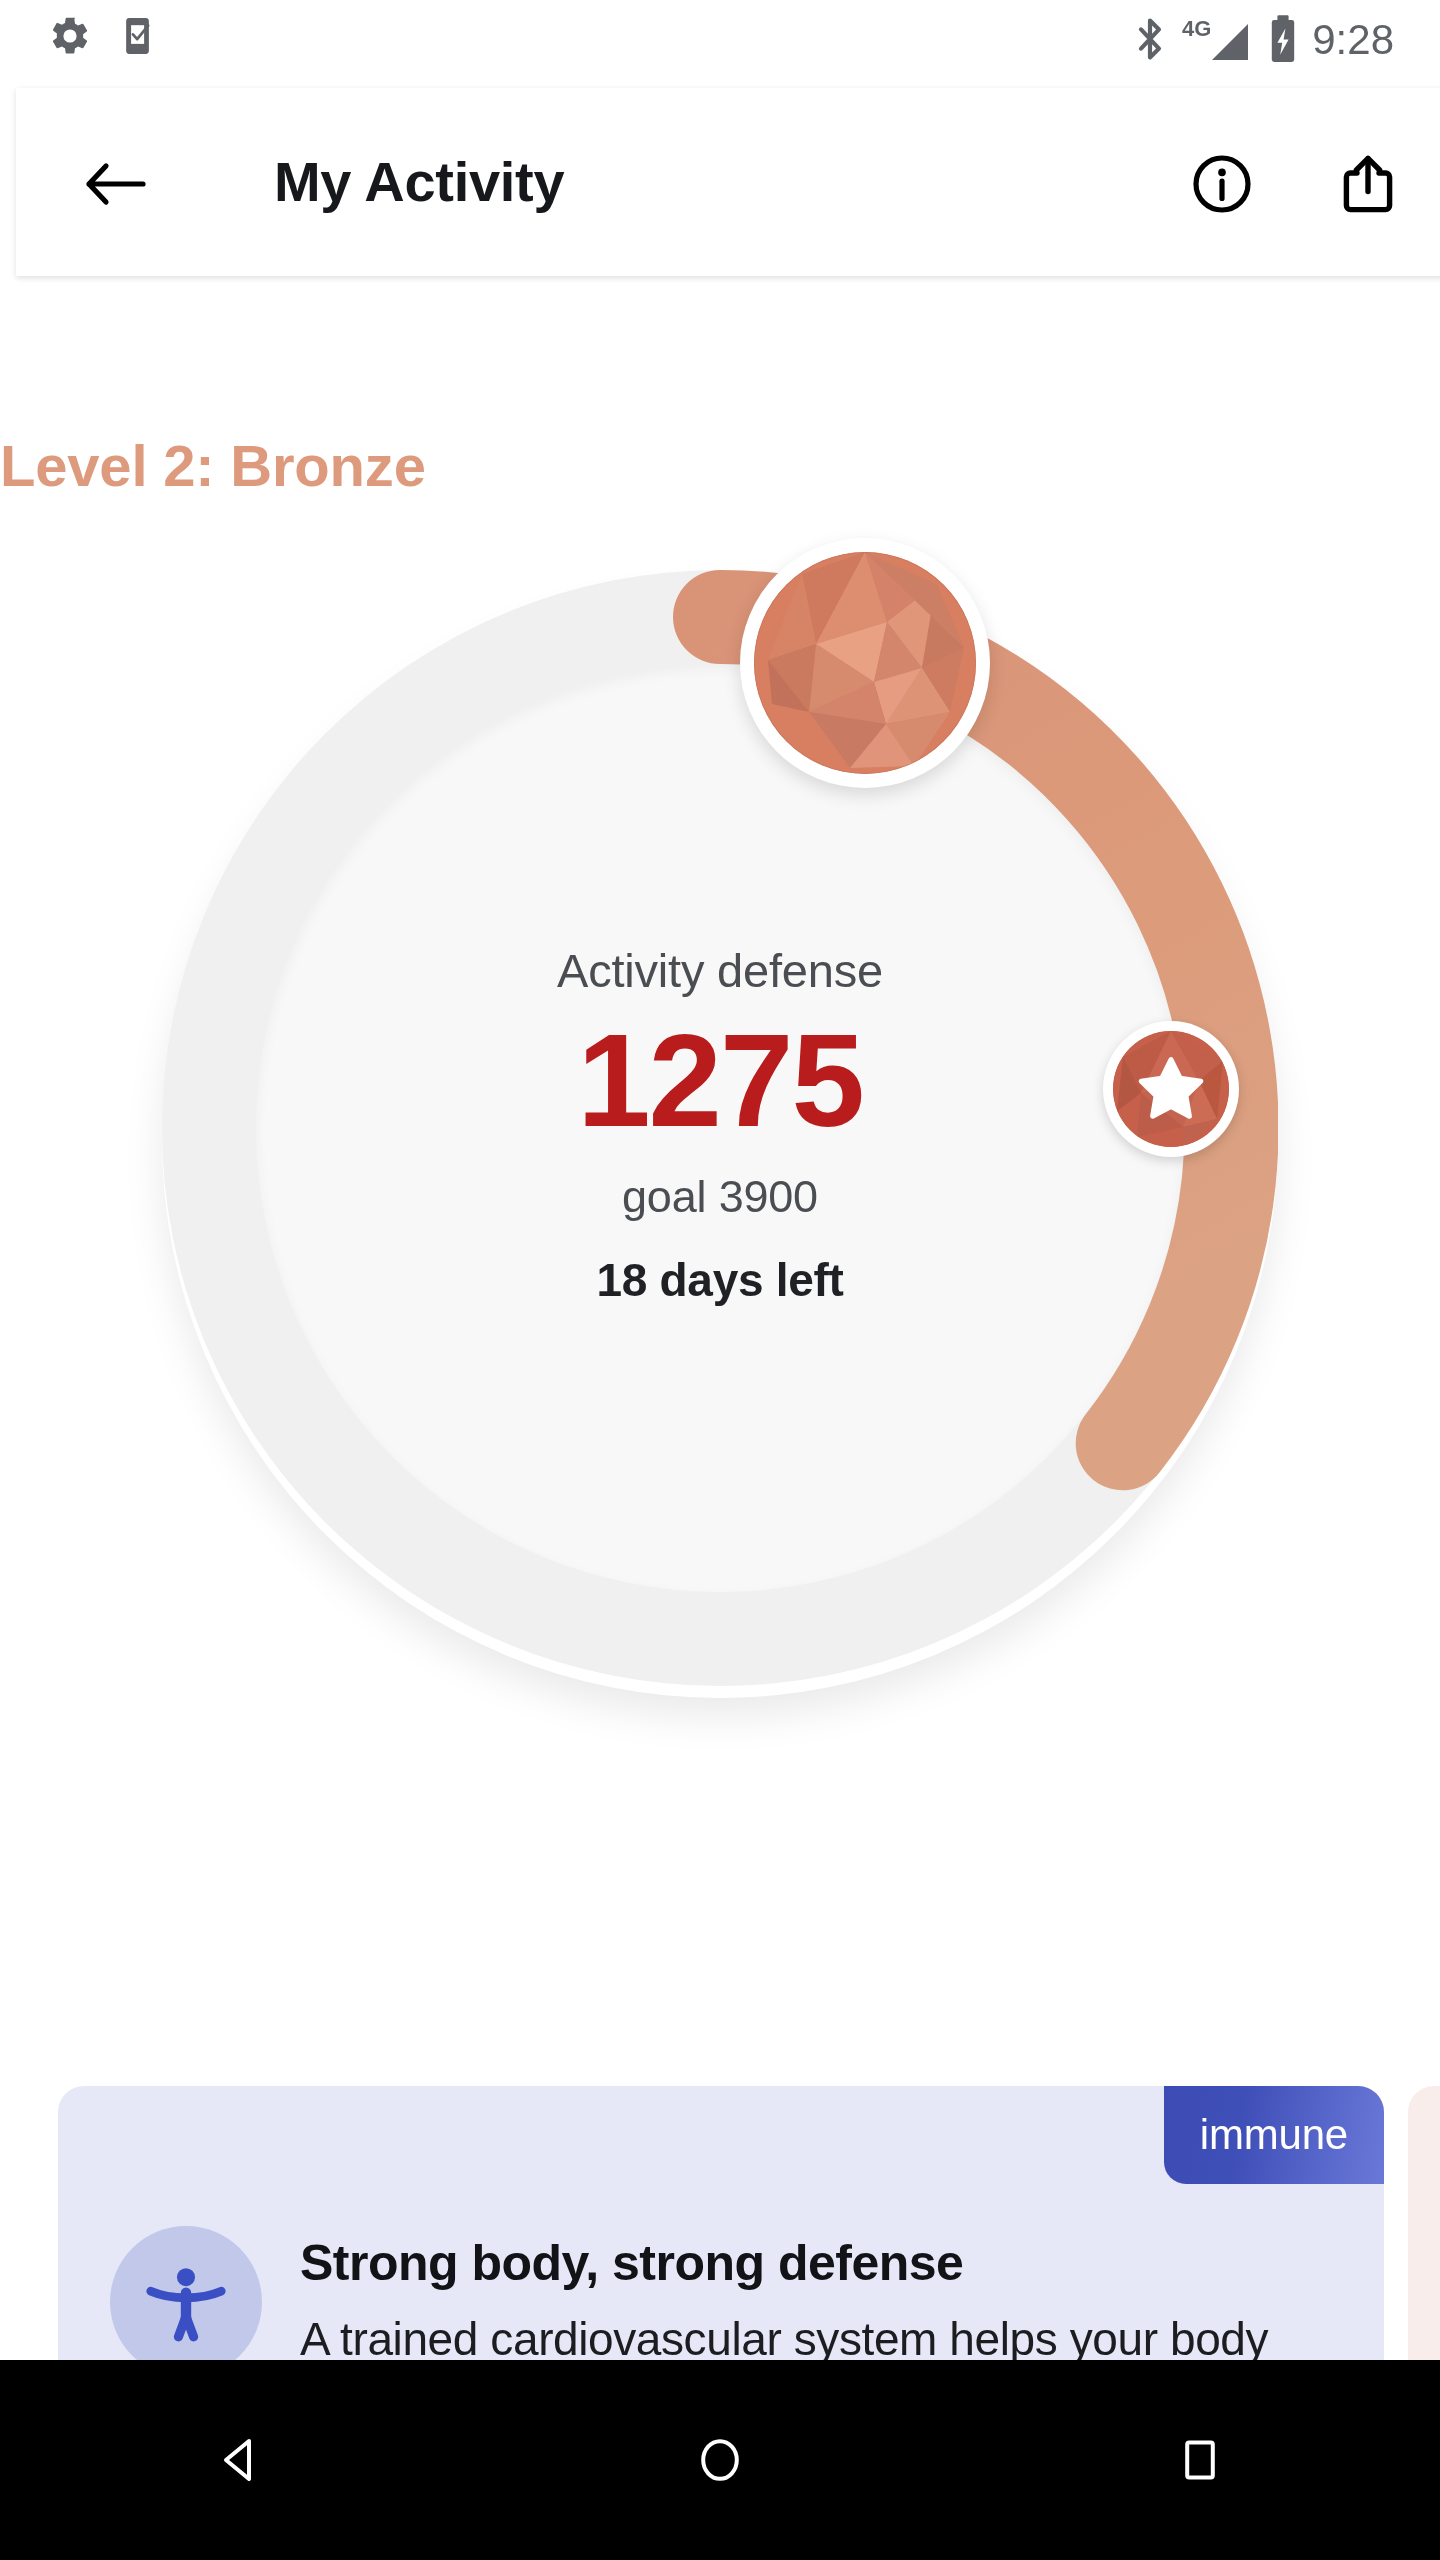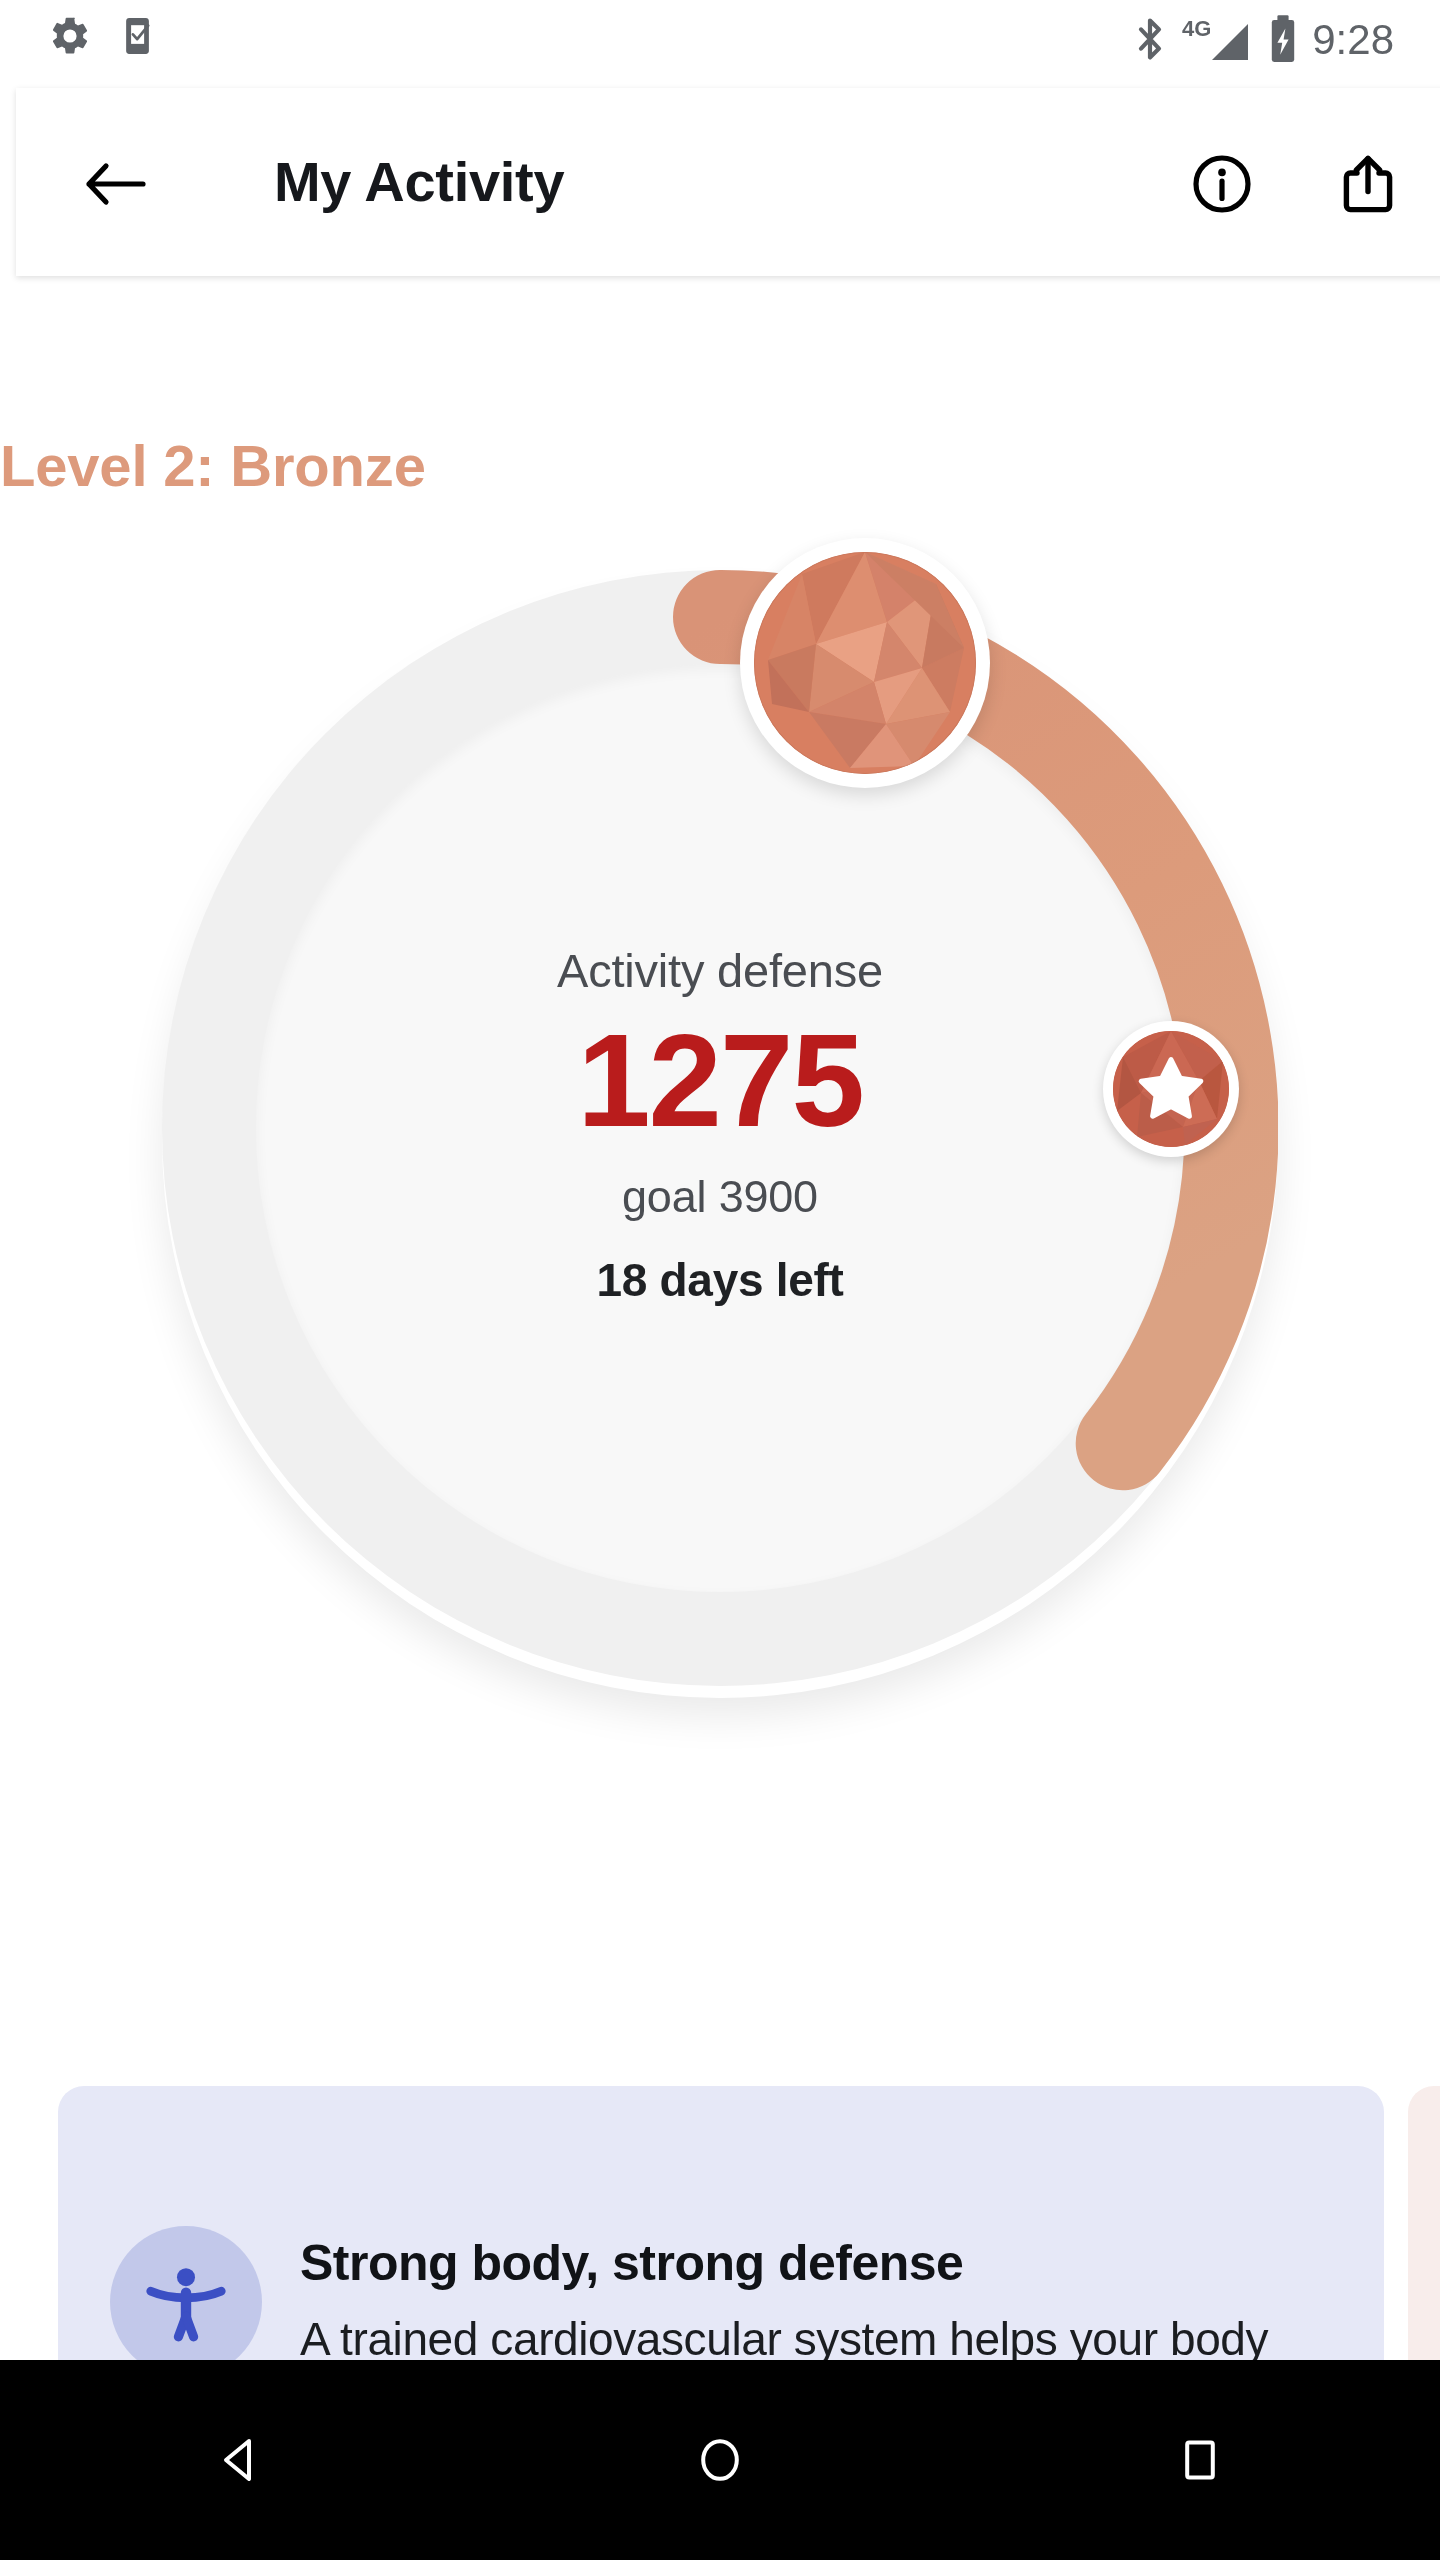--- a/index.html
+++ b/index.html
@@ -313,20 +313,21 @@
             <polygon points="86,50 104,88 70,96" fill="#cd6c55"></polygon>
             <polygon points="70,96 104,88 72,114" fill="#c06250"></polygon>
             <path d="M58 28.5 L67.2 47.2 L87.8 50.2 L72.9 64.7 L76.4 85.2 L58 75.5 L39.6 85.2 L43.1 64.7 L28.2 50.2 L48.8 47.2 Z" fill="#ffffff" stroke="#ffffff" stroke-width="5" stroke-linejoin="round"></path>
           </svg>
         </div>
       </div>
     </div>
 
     <div class="cards-row">
       <div class="card-immune">
+        <div class="badge-immune">immune</div>
         <div class="card-body">
           <div class="acc-circle">
             <svg width="88" height="88" viewBox="0 0 44 44">
               <circle cx="22" cy="9.6" r="4.5" fill="#3b4fc4"></circle>
               <path d="M4.4 16.6c5.6 2.4 11.2 3.3 17.6 3.3s12-0.9 17.6-3.3" stroke="#3b4fc4" stroke-width="4.4" fill="none" stroke-linecap="round"></path>
               <path d="M22 17.4v13.2" stroke="#3b4fc4" stroke-width="5.2" stroke-linecap="round"></path>
               <path d="M22 29.2 18.2 39.4" stroke="#3b4fc4" stroke-width="4.6" stroke-linecap="round"></path>
               <path d="M22 29.2 25.8 39.4" stroke="#3b4fc4" stroke-width="4.6" stroke-linecap="round"></path>
             </svg>
           </div>

